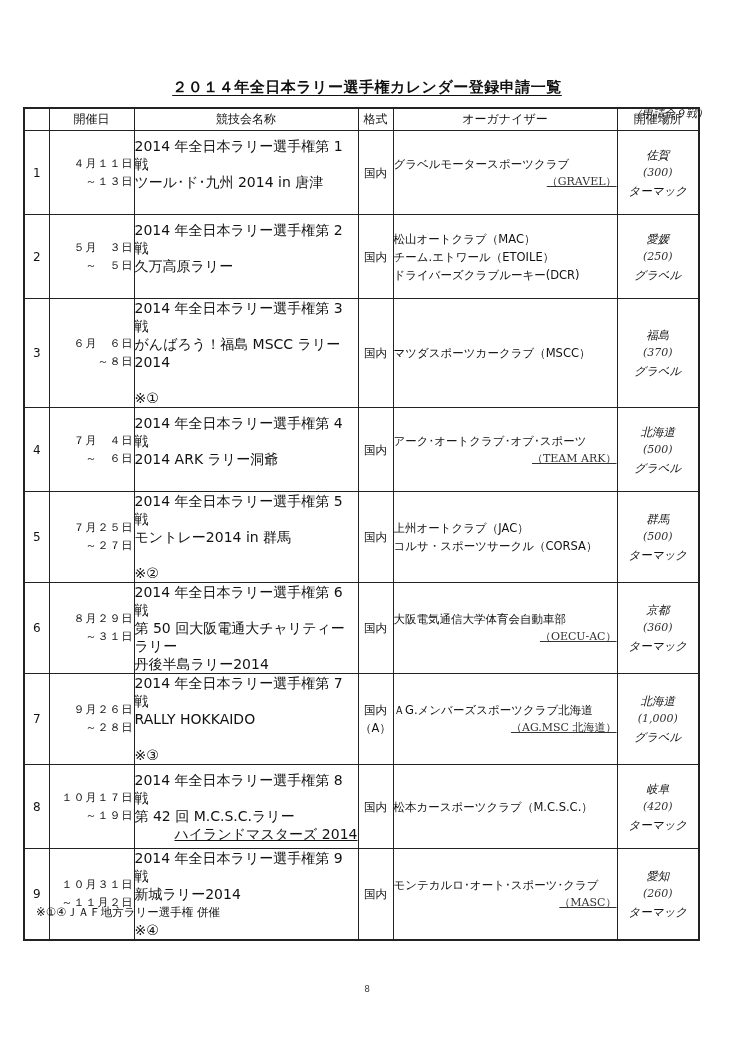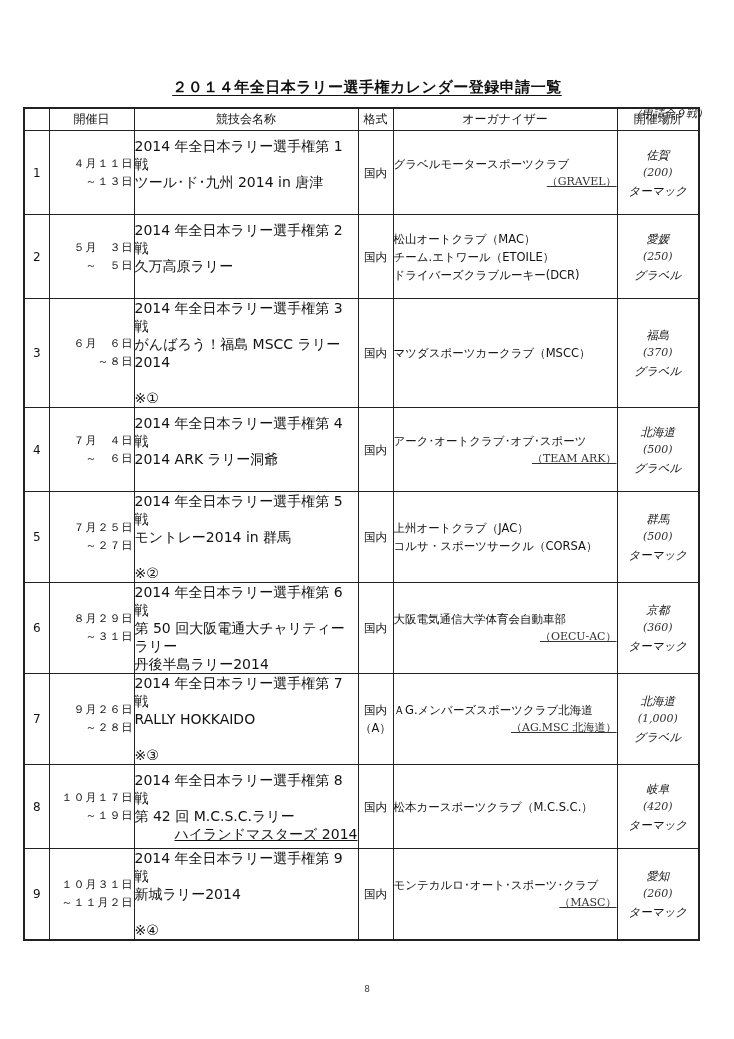--- a/index.html
+++ b/index.html
@@ -68,21 +68,21 @@
         </td>
         <td class="fmt">
           <span class="line">国内</span>
         </td>
         <td class="org">
           <span class="line">グラベルモータースポーツクラブ</span>
           <span class="line right serif">（GRAVEL）</span>
         </td>
         <td class="ven">
           <span class="line">佐賀</span>
-          <span class="line serif">(200)</span>
+          <span class="line serif">(300)</span>
           <span class="line">ターマック</span>
         </td>
       </tr>
       <tr>
         <td class="no">2</td>
         <td class="date">
           <span class="line">５月　３日</span>
           <span class="line">～　５日</span>
         </td>
         <td class="name">
@@ -272,15 +272,16 @@
         <td class="ven">
           <span class="line">愛知</span>
           <span class="line serif">(260)</span>
           <span class="line">ターマック</span>
         </td>
       </tr>
     </tbody>
 </table>
 
 <div class="notes">
+  <div>※①④ＪＡＦ地方ラリー選手権 併催</div>
 </div>
 
 <div class="pageno">8</div>
 
 </body></html>

